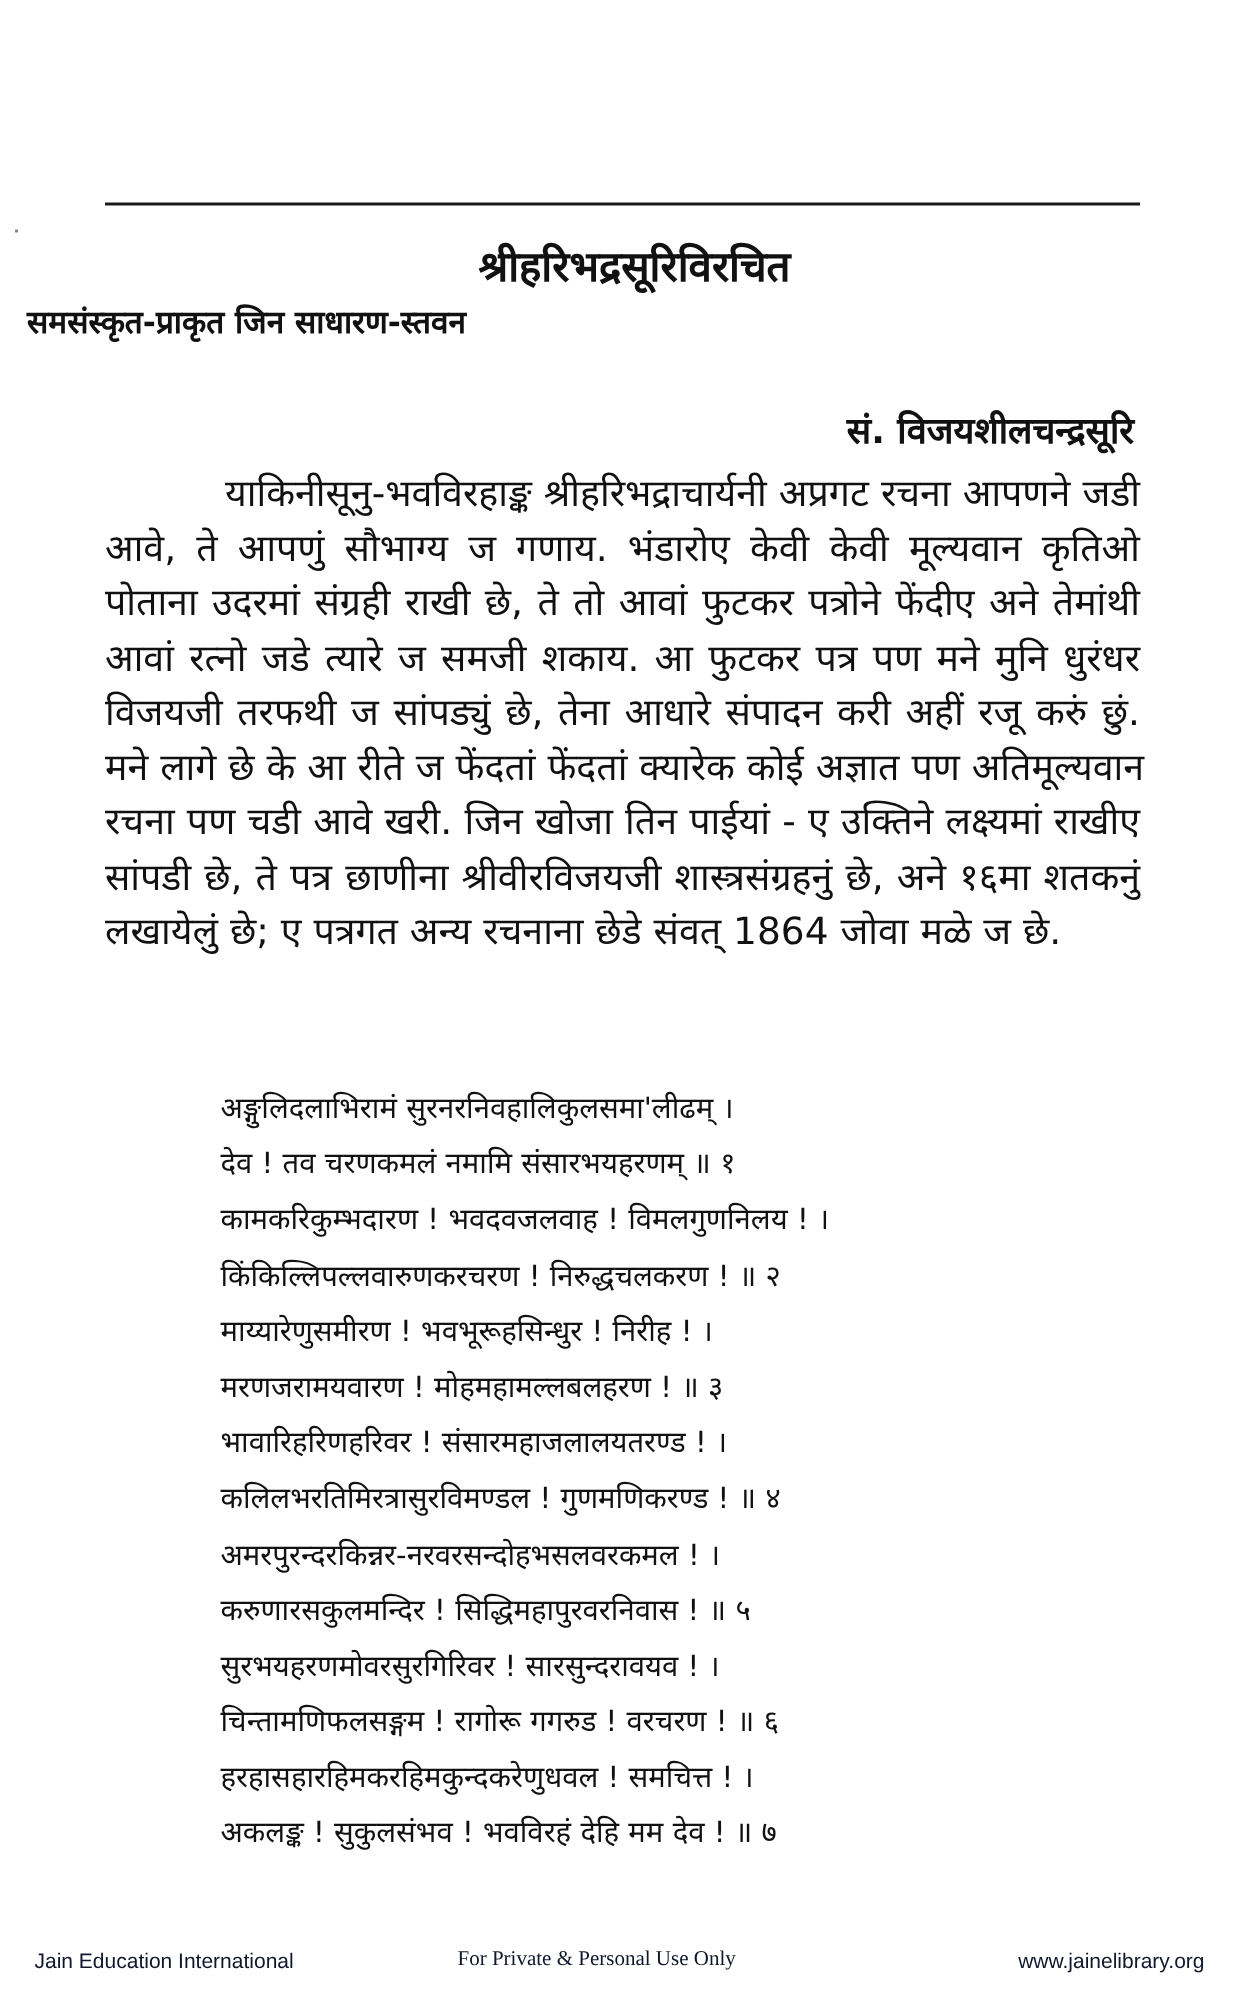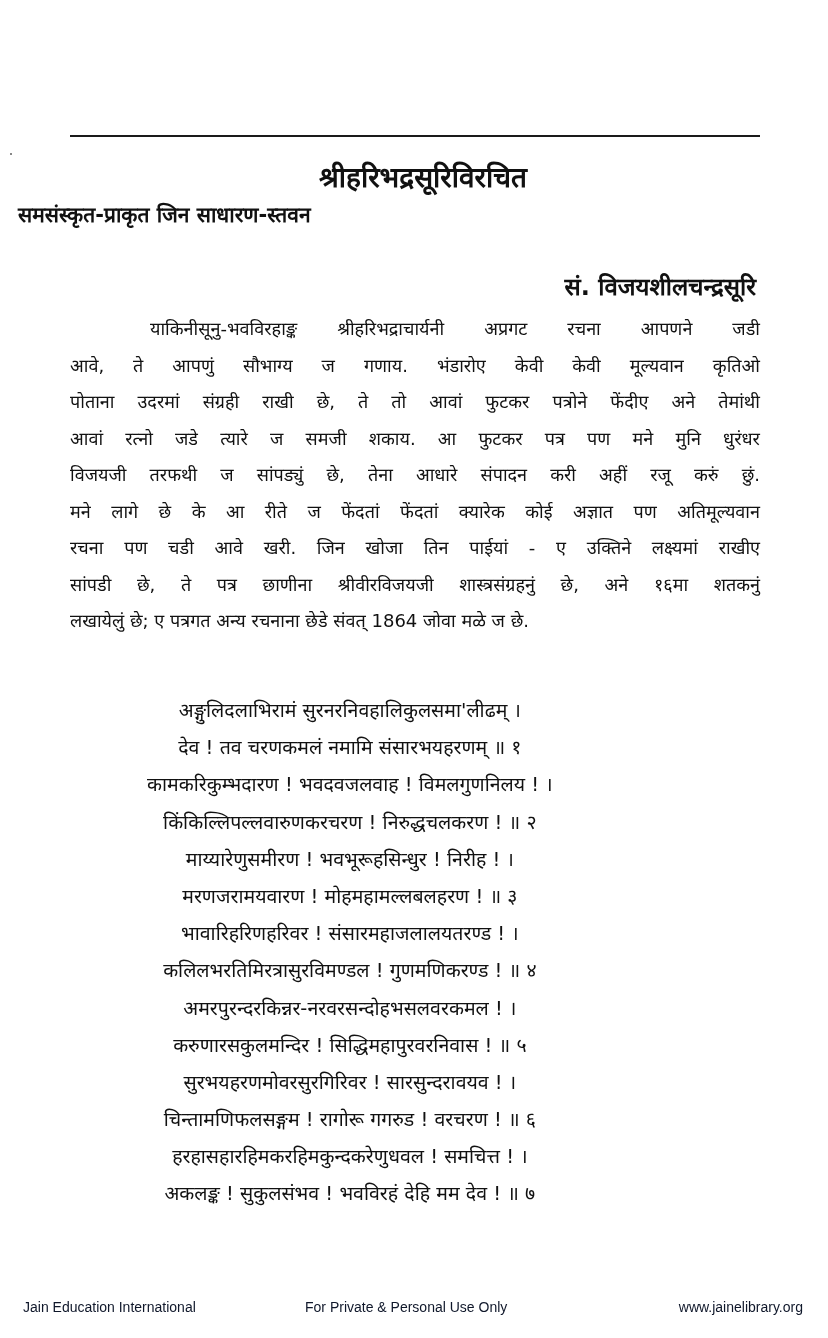--- a/index.html
+++ b/index.html
@@ -71,59 +71,58 @@
       margin-top: 28px;
     }
     .prose {
       position: absolute;
       left: 70px;
       width: 690px;
       top: 311px;
     }
     .prose-line {
       display: block;
-      font-size: 18px;
+      font-size: 25px;
       line-height: 36.5px;
       height: 36.5px;
       white-space: nowrap;
       text-align: justify;
       text-align-last: justify;
     }
     .prose-line.first {
       padding-left: 80px;
     }
     .prose-line.last {
       text-align-last: left;
     }
     .verse {
       position: absolute;
       left: 147px;
-      top: 692px;
-      text-align: center;
+      top: 720px;
     }
     .verse-line {
       display: block;
       font-size: 19.5px;
       line-height: 37.2px;
       height: 37.2px;
       white-space: nowrap;
     }
     .footer {
       position: absolute;
       left: 0;
       top: 1296px;
       width: 828px;
       height: 22px;
       font-family: "Liberation Sans", sans-serif;
       font-size: 14px;
       color: #0f172a;
       line-height: 22px;
     }
     .footer .f-left { position: absolute; left: 23px; }
-    .footer .f-mid { position: absolute; left: 305px; }
+    .footer .f-mid { position: absolute; left: 305px; font-family: Liberation Serif, serif; }
     .footer .f-right { position: absolute; right: 25px; }
   </style>
 </head>
 <body>
 
 <div class="page">
 
   <div class="margin-dot"></div>
   <div class="top-rule"></div>
 

